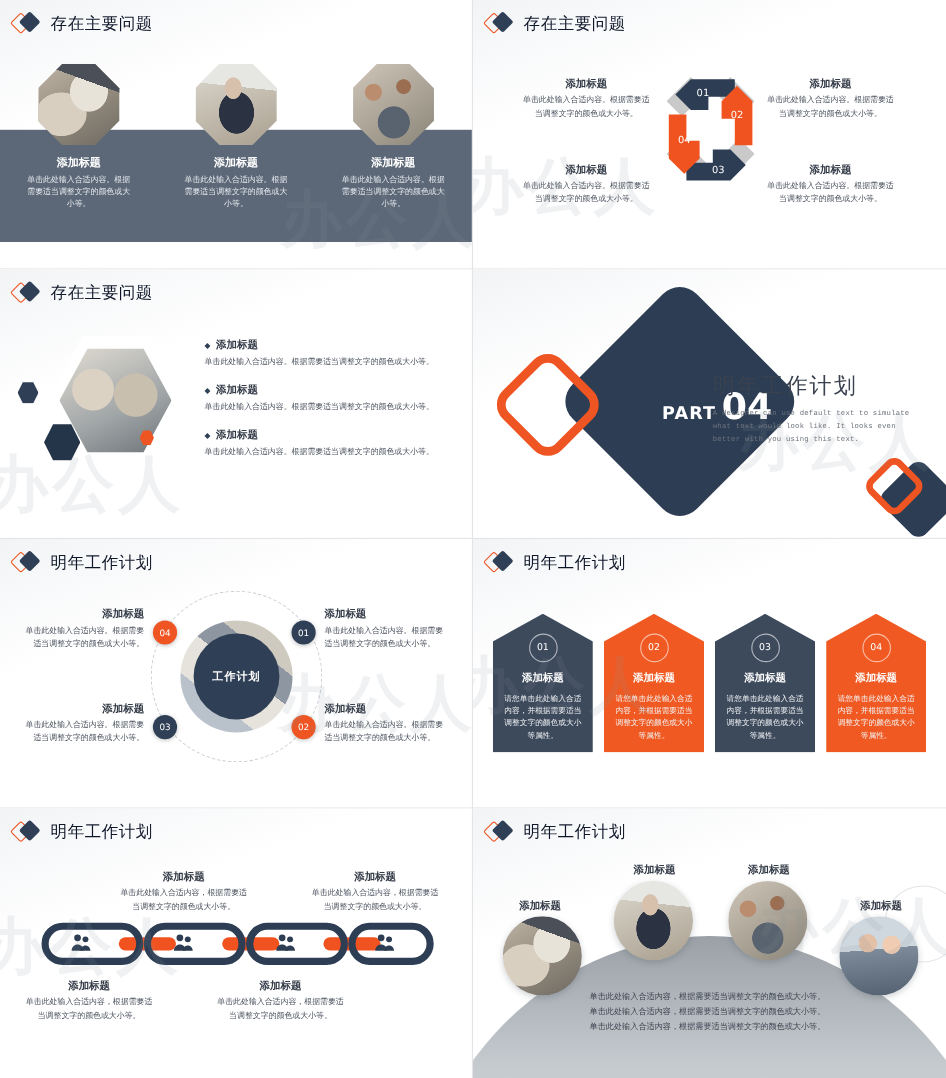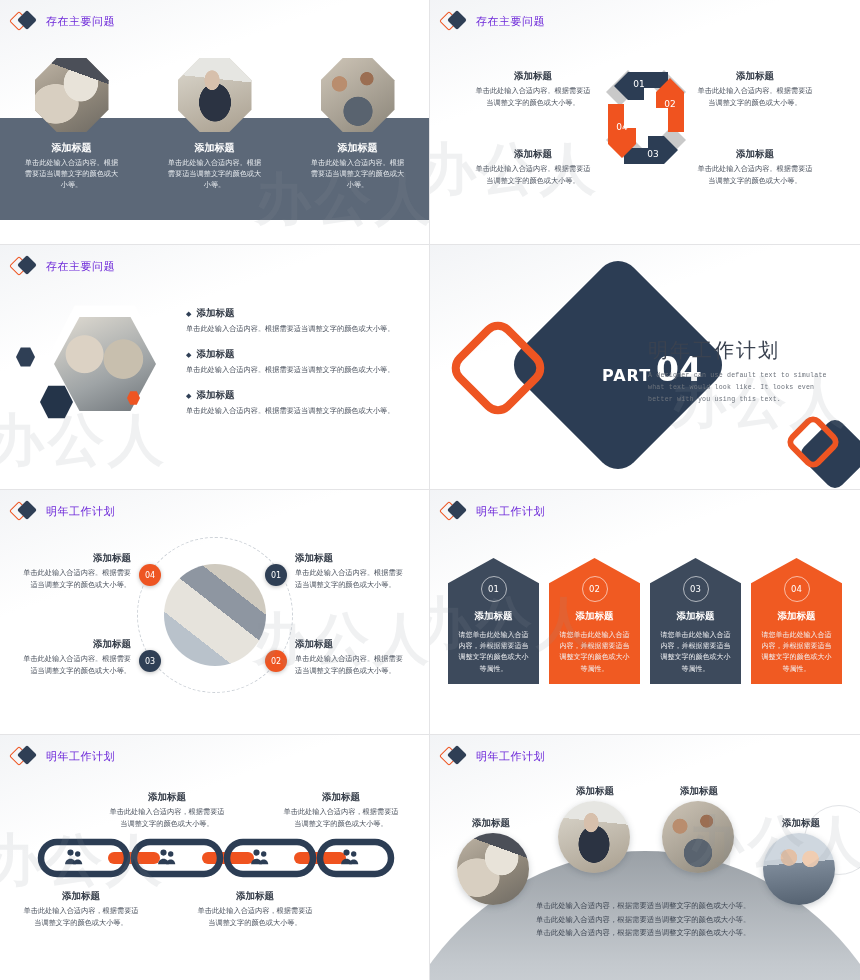--- a/index.html
+++ b/index.html
@@ -32,21 +32,21 @@
   }
 
   
   .hdr { position: absolute; top: 10px; left: 12px; display: flex; align-items: center; gap: 8px; z-index: 6;}
   .logo { position: relative; width: 26px; height: 22px; flex: none; }
   .logo .dsq {
     position: absolute; width: 14px; height: 14px; transform: rotate(45deg); border-radius: 2px;
   }
   .logo .dsq.out { left: 0px; top: 4px; border: 1.6px solid #ee5522; background: transparent; }
   .logo .dsq.fill { left: 8px; top: 3px; background: #2f3f55; }
-  .hdr-title { font-size: 11px; color: #6d28d9; letter-spacing: .5px; white-space: nowrap; }
+  .hdr-title { font-size: 15px; color: #0f172a; letter-spacing: .5px; white-space: nowrap; }
 
   
   .wm {
     position: absolute; font-size: 56px; color: rgba(140,145,152,.13);
     font-family: "DejaVu Sans", sans-serif; font-weight: 700;
     pointer-events: none; user-select: none; z-index: 5; letter-spacing: 4px;
   }
 
   
   .ph { background-repeat: no-repeat; }
@@ -336,20 +336,21 @@
   <div class="slide">
     <div class="hdr">
       <div class="logo">
         <div class="dsq out"></div>
           <div class="dsq fill"></div>
       </div>
       <div class="hdr-title">明年工作计划</div>
     </div>
     <div class="c5-ring"></div>
     <div class="c5-photo ph ph-ctr"></div>
+    <div class="c5-core">工作计划</div>
 
     <div class="badge b-org c5-b04">04</div>
     <div class="badge b-navy c5-b01">01</div>
     <div class="badge b-navy c5-b03">03</div>
     <div class="badge b-org c5-b02">02</div>
 
     <div class="c5-blk c5-l c5-tl">
       <div class="t">添加标题</div>
       <div class="d">单击此处输入合适内容。根据需要适当调整文字的颜色或大小等。</div>
     </div>

